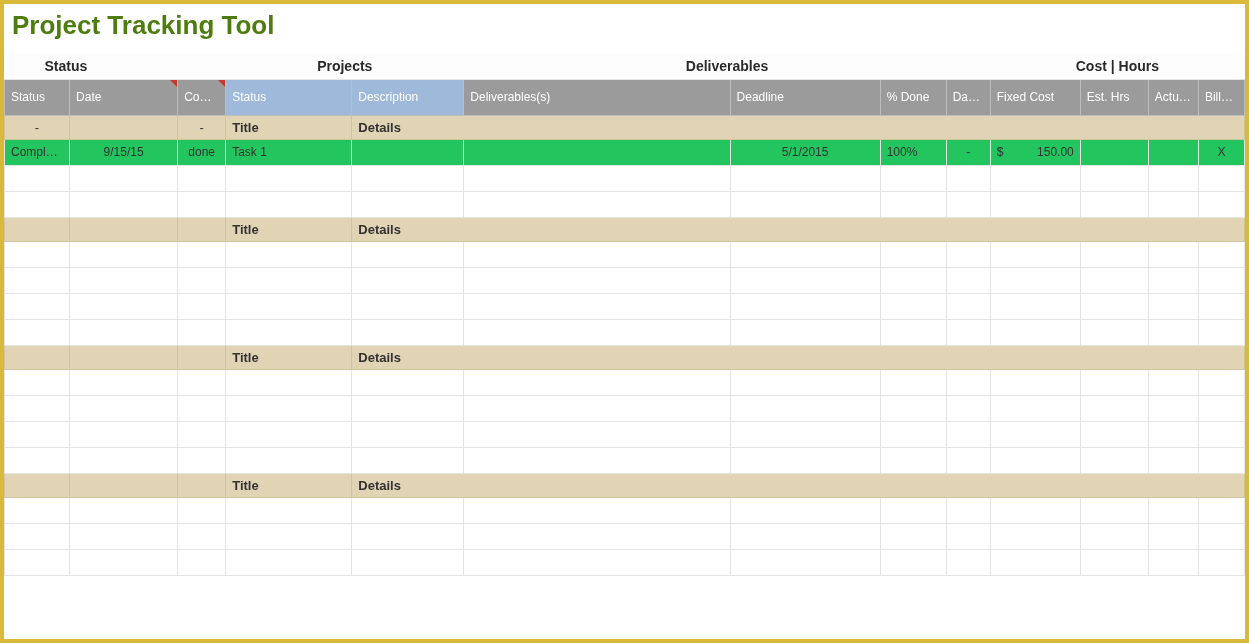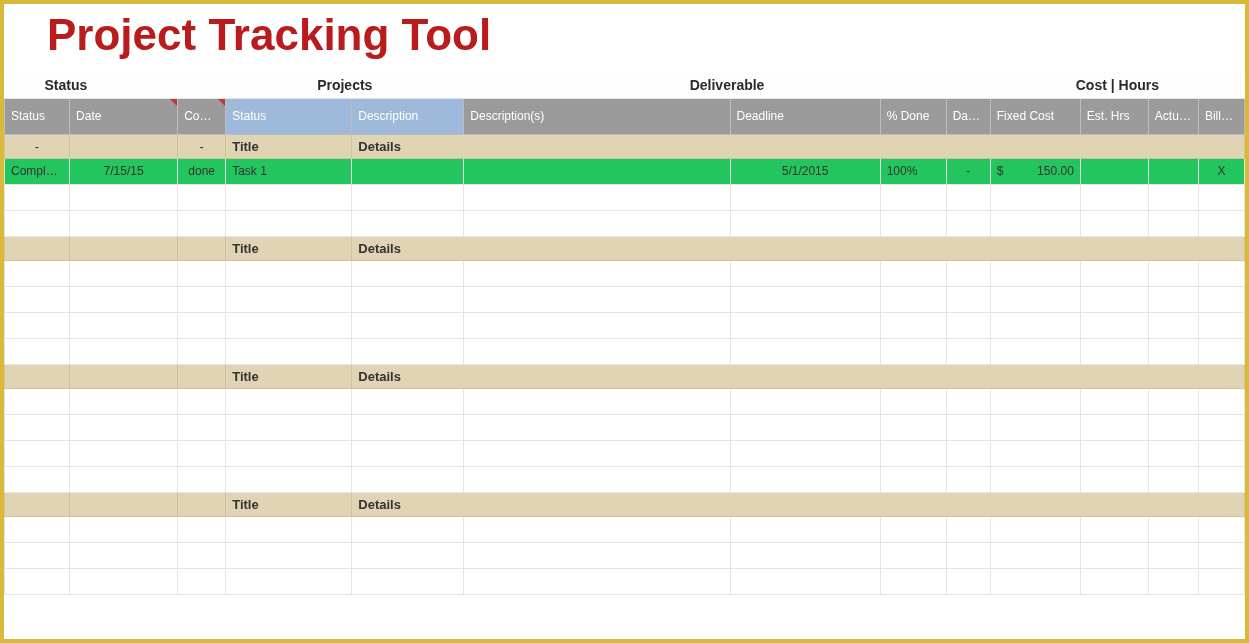--- a/index.html
+++ b/index.html
@@ -10,25 +10,24 @@
   }
   .frame {
     border: 4px solid #d8b93a;
     width: 1249px;
     height: 643px;
     overflow: hidden;
     background: #fff;
     position: relative;
   }
   .page-title {
-    font-size: 44px;
+    font-size: 26px;
     font-weight: 700;
-    color: #b91c1c;
+    color: #4d7c0f;
     padding: 6px 8px 12px 8px;
-    margin-left: 35px;
   }
   table {
     border-collapse: collapse;
     width: 100%;
     table-layout: fixed;
   }
   td, th {
     border: 1px solid #e5e5e5;
     font-size: 12px;
     padding: 4px 6px;
@@ -135,51 +134,51 @@
       <col class="col-fixed">
         <col class="col-est">
         <col class="col-actual">
         <col class="col-billed">
     </colgroup>
 
     <tbody>
         <tr class="section-row">
       <td colspan="3" class="sec-left">Status</td>
       <td colspan="2">Projects</td>
-      <td colspan="4">Deliverable</td>
+      <td colspan="4">Deliverables</td>
       <td colspan="4">Cost | Hours</td>
     </tr>
 
     <tr class="col-headers">
       <td>Status</td>
       <td><span>Date</span><span class="comment-mark"></span></td>
       <td><span>Completed</span><span class="comment-mark"></span></td>
       <td class="blue">Status</td>
       <td class="blue">Description</td>
-      <td>Description(s)</td>
+      <td>Deliverables(s)</td>
       <td>Deadline</td>
       <td class="txt-right">% Done</td>
       <td class="txt-center">Days Left</td>
       <td>Fixed Cost</td>
       <td class="txt-right">Est. Hrs</td>
       <td class="txt-center">Actual Hrs</td>
       <td class="txt-center">Billed Hrs</td>
     </tr>
 
     <tr class="group-row">
       <td class="txt-center empty">-</td>
       <td class="empty"></td>
       <td class="txt-center empty">-</td>
       <td>Title</td>
       <td colspan="9">Details</td>
     </tr>
 
     <tr class="data-row">
       <td>Completed</td>
-      <td class="txt-center">7/15/15</td>
+      <td class="txt-center">9/15/15</td>
       <td class="txt-center txt-muted">done</td>
       <td>Task 1</td>
       <td></td>
       <td></td>
       <td class="txt-center">5/1/2015</td>
       <td class="txt-right">100%</td>
       <td class="txt-center">-</td>
       <td>
         <div class="fixed-cost-cell">
           <span>$</span>

